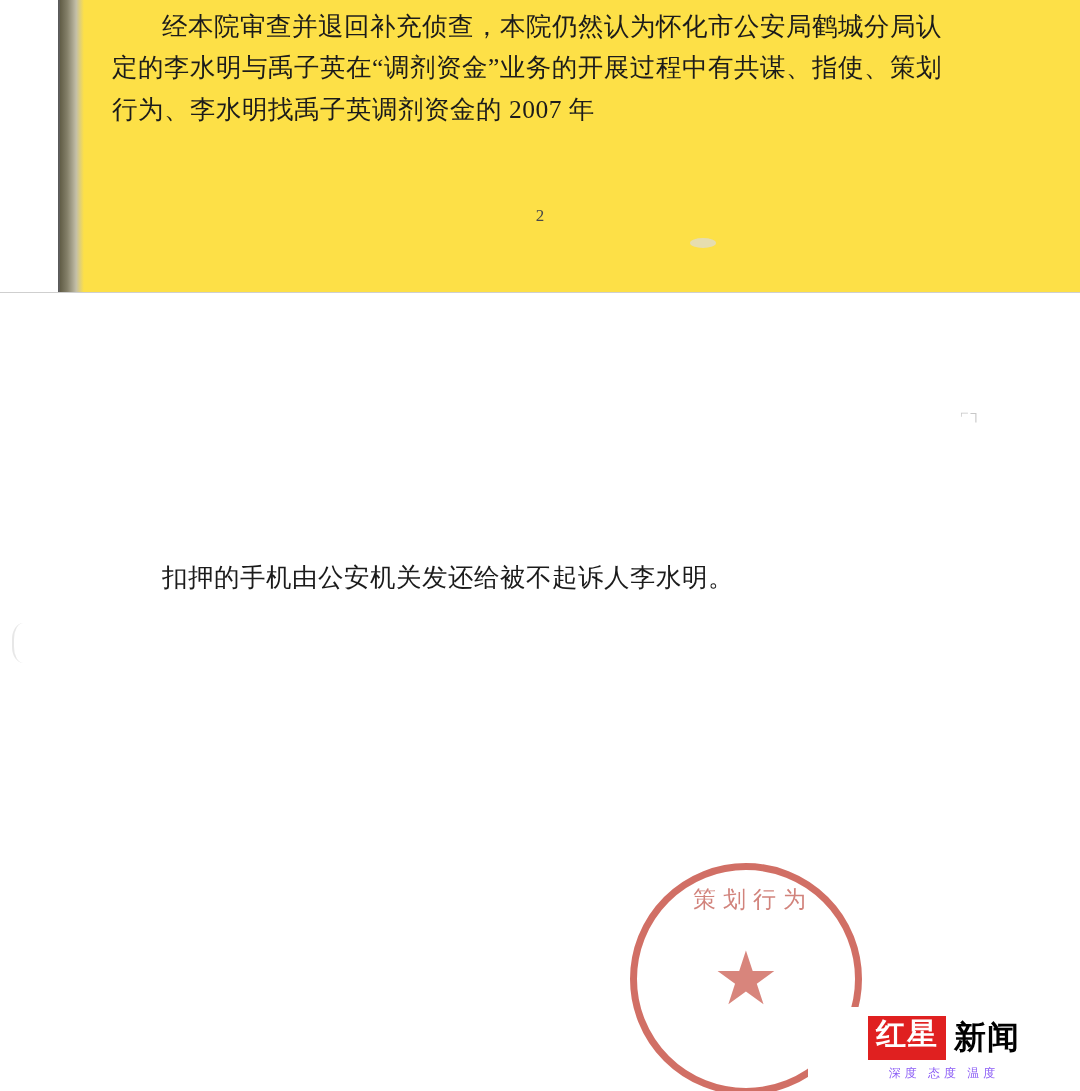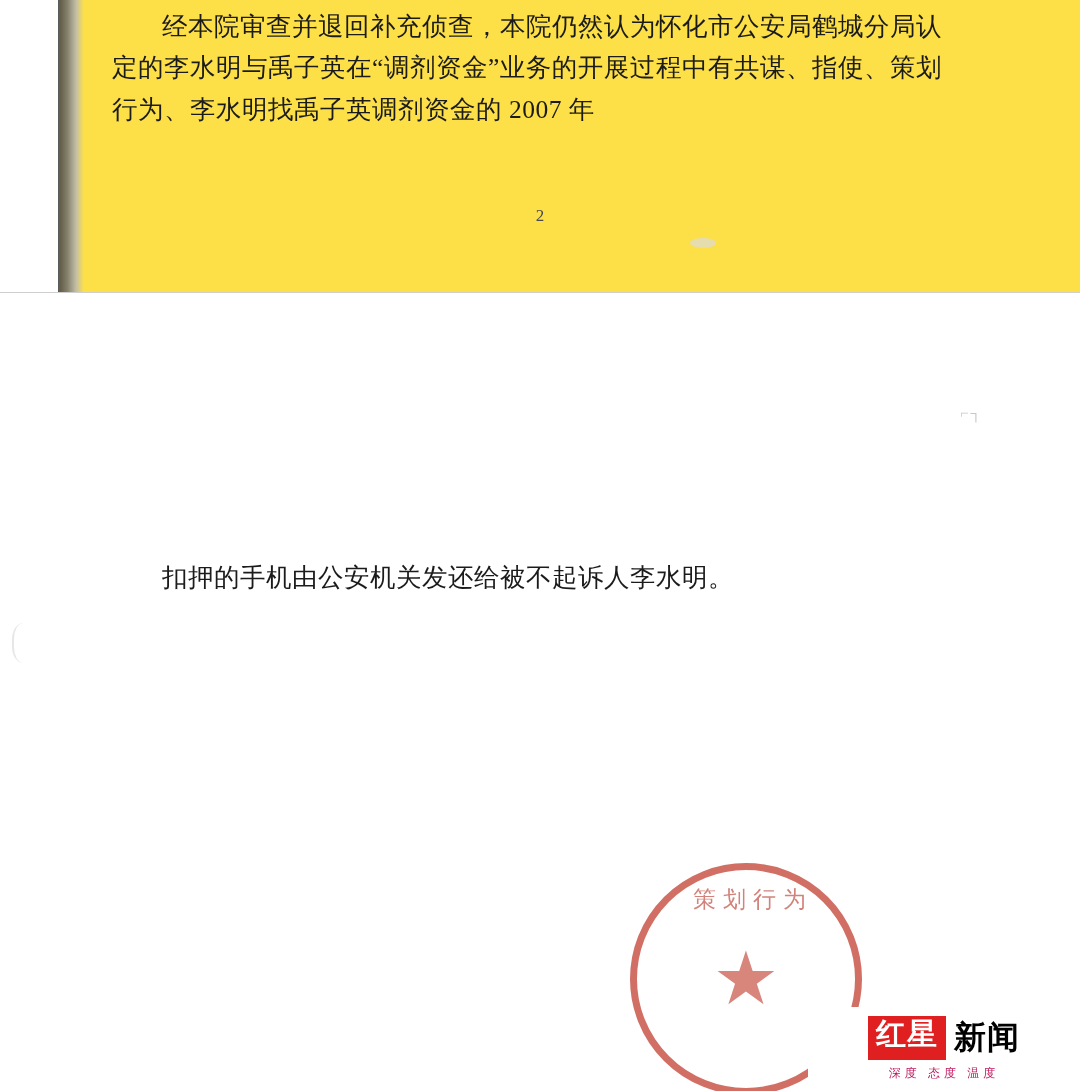--- a/index.html
+++ b/index.html
@@ -207,21 +207,21 @@
   }
   .logo-word {
     color: #000000;
     font-family: "Liberation Sans", sans-serif;
     font-size: 32px;
     font-weight: bold;
     letter-spacing: 1px;
   }
   .logo-sub {
     margin-top: 5px;
-    color: #be185d;
+    color: #8b5cf6;
     font-family: "Liberation Sans", sans-serif;
     font-size: 12px;
     letter-spacing: 4px;
   }
 </style>
 </head>
 <body>
 
 <div class="scan">
 

